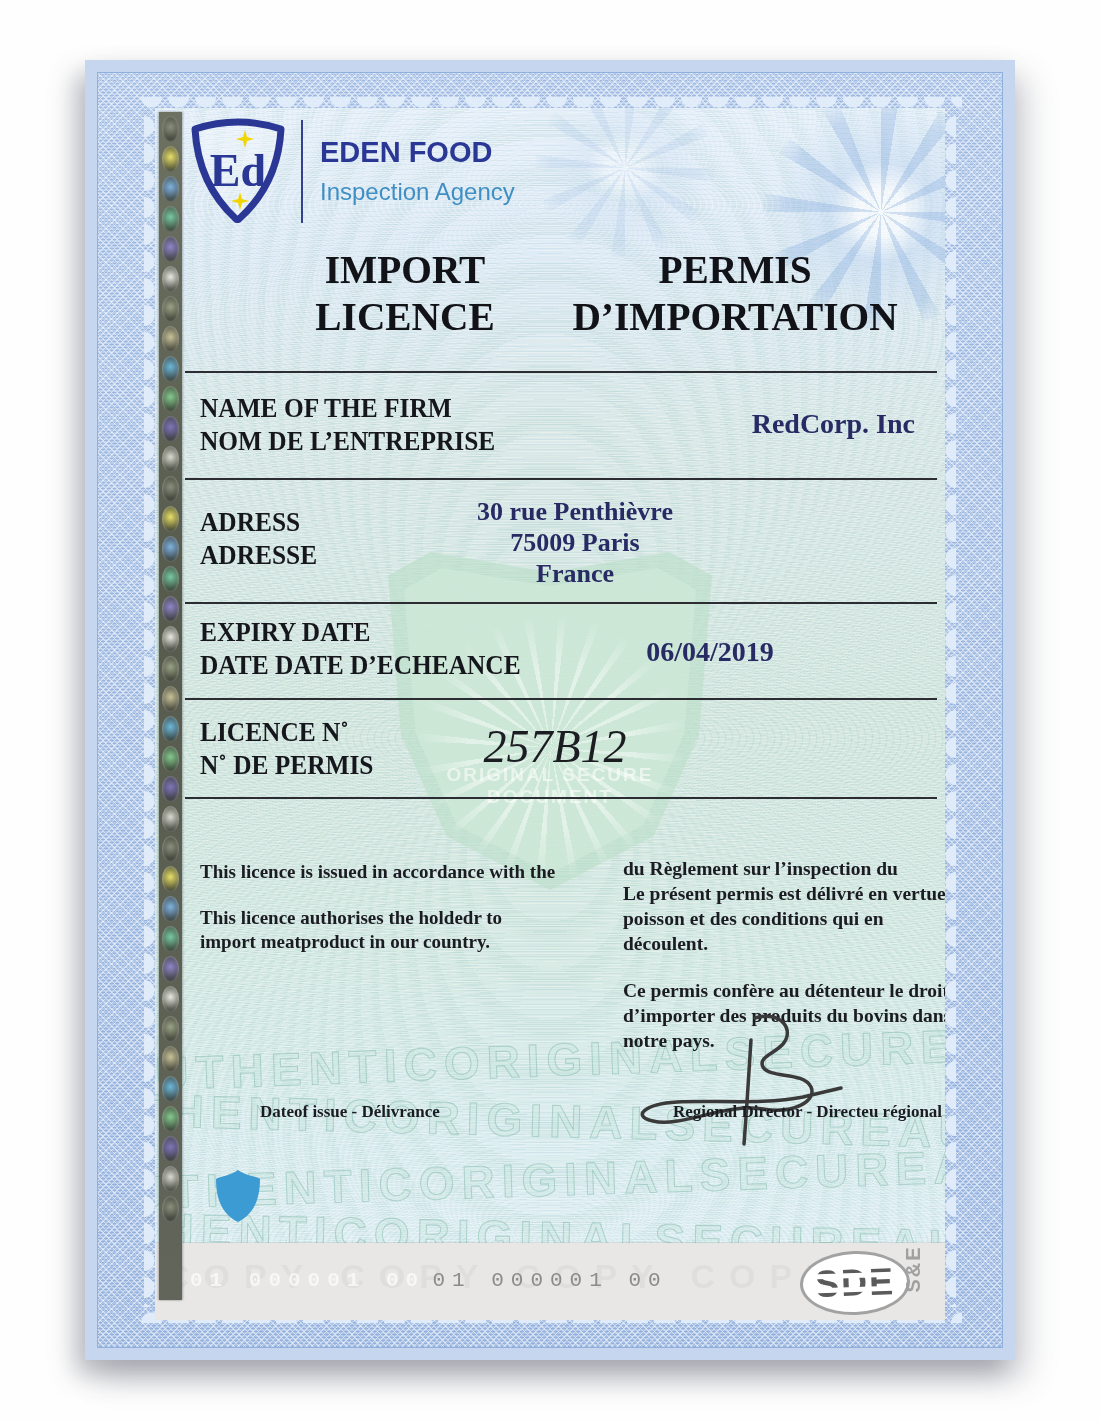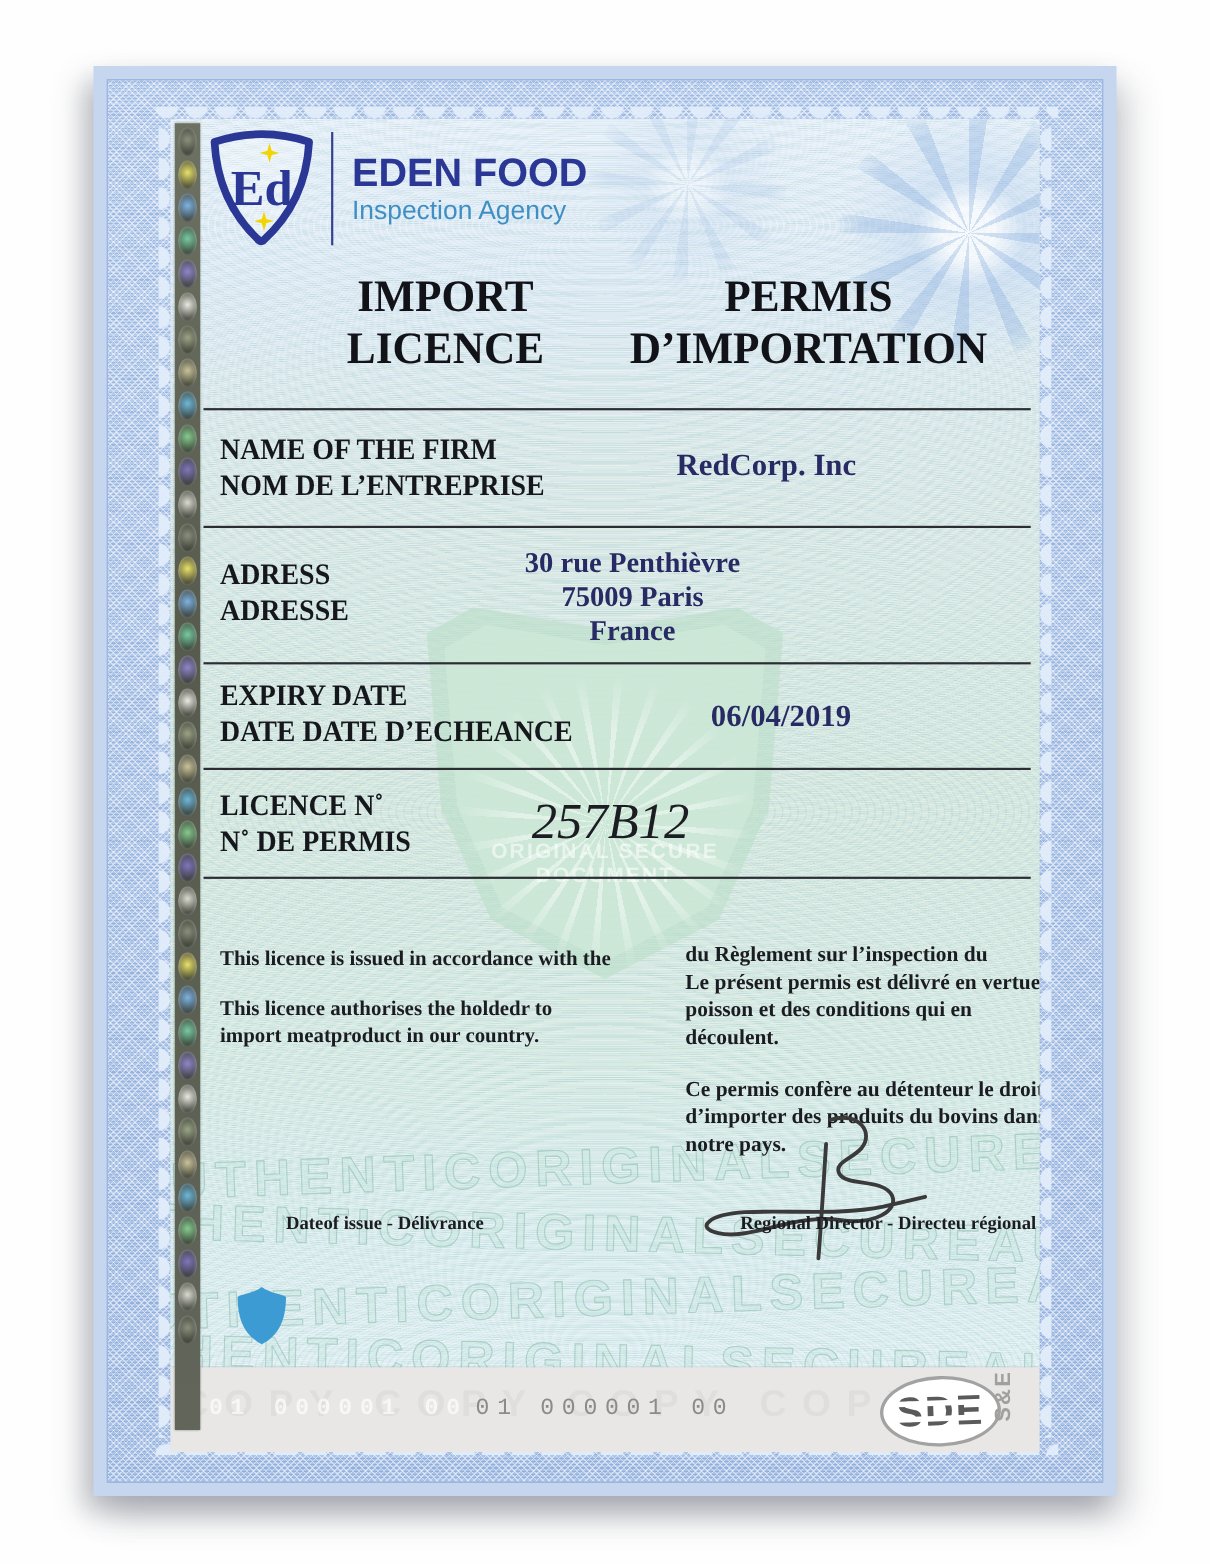--- a/index.html
+++ b/index.html
@@ -98,21 +98,21 @@
     background:linear-gradient(180deg,#6d7162,#575b4d 40%,#62665a);
     box-shadow:1px 0 2px rgba(0,0,0,.25), -1px 0 2px rgba(0,0,0,.25);} 
   .holo-dot{display:block;width:17px;height:26px;margin:4px auto 2px auto;border-radius:50%;
     background:radial-gradient(circle at 50% 42%, var(--c), rgba(35,38,30,.75) 88%);
     box-shadow:inset 0 0 3px rgba(255,255,255,.5);}
 
   
   .logo-svg{position:absolute;left:33px;top:4px;}
   .logo-divider{position:absolute;left:146px;top:12px;width:2px;height:103px;background:#33418f;}
   .org-name{position:absolute;left:165px;top:28px;font-family:"Liberation Sans",sans-serif;
-    font-weight:bold;font-size:36px;color:#2b3795;letter-spacing:0px;}
+    font-weight:bold;font-size:29px;color:#2b3795;letter-spacing:0px;}
   .org-sub{position:absolute;left:165px;top:70px;font-family:"Liberation Sans",sans-serif;
     font-size:24px;color:#3f8fc5;}
 
   .title{position:absolute;top:138px;font-weight:bold;color:#121318;text-align:center;
     font-size:41px;line-height:47px;transform:scaleX(.96);}
   .title.en{left:90px;width:320px;}
   .title.fr{left:395px;width:370px;}
 
   .rule{position:absolute;left:30px;width:752px;height:2px;background:#2b2d33;}
   .rule.r1{top:263px;}
@@ -122,21 +122,21 @@
   .rule.r5{top:689px;}
 
   .field-label{position:absolute;left:45px;font-weight:bold;font-size:27px;line-height:33px;
     color:#16171c;transform:scaleX(.94);transform-origin:left;}
   .fl-firm{top:284px;}
   .fl-address{top:398px;}
   .fl-expiry{top:508px;}
   .fl-licence{top:608px;}
 
   .field-value{position:absolute;font-weight:bold;color:#272a63;}
-  .fv-firm{left:460px;top:300px;width:300px;text-align:left;font-size:28px;}
+  .fv-firm{left:460px;top:300px;width:300px;text-align:right;font-size:28px;}
   .fv-address{left:270px;top:388px;width:300px;text-align:center;font-size:26px;line-height:31px;}
   .fv-expiry{left:470px;top:528px;width:170px;text-align:center;font-size:28px;}
   .fv-licence{left:300px;top:612px;width:200px;text-align:center;font-size:46px;
     font-style:italic;color:#1c1d22;font-weight:normal;}
 
   .para-col{position:absolute;font-weight:bold;color:#1b1c22;}
   .para-en{left:45px;top:752px;width:400px;font-size:19px;line-height:24px;}
   .para-fr{left:468px;top:748px;width:330px;font-size:19.5px;line-height:25px;}
   .para-gap{height:22px;}
 

